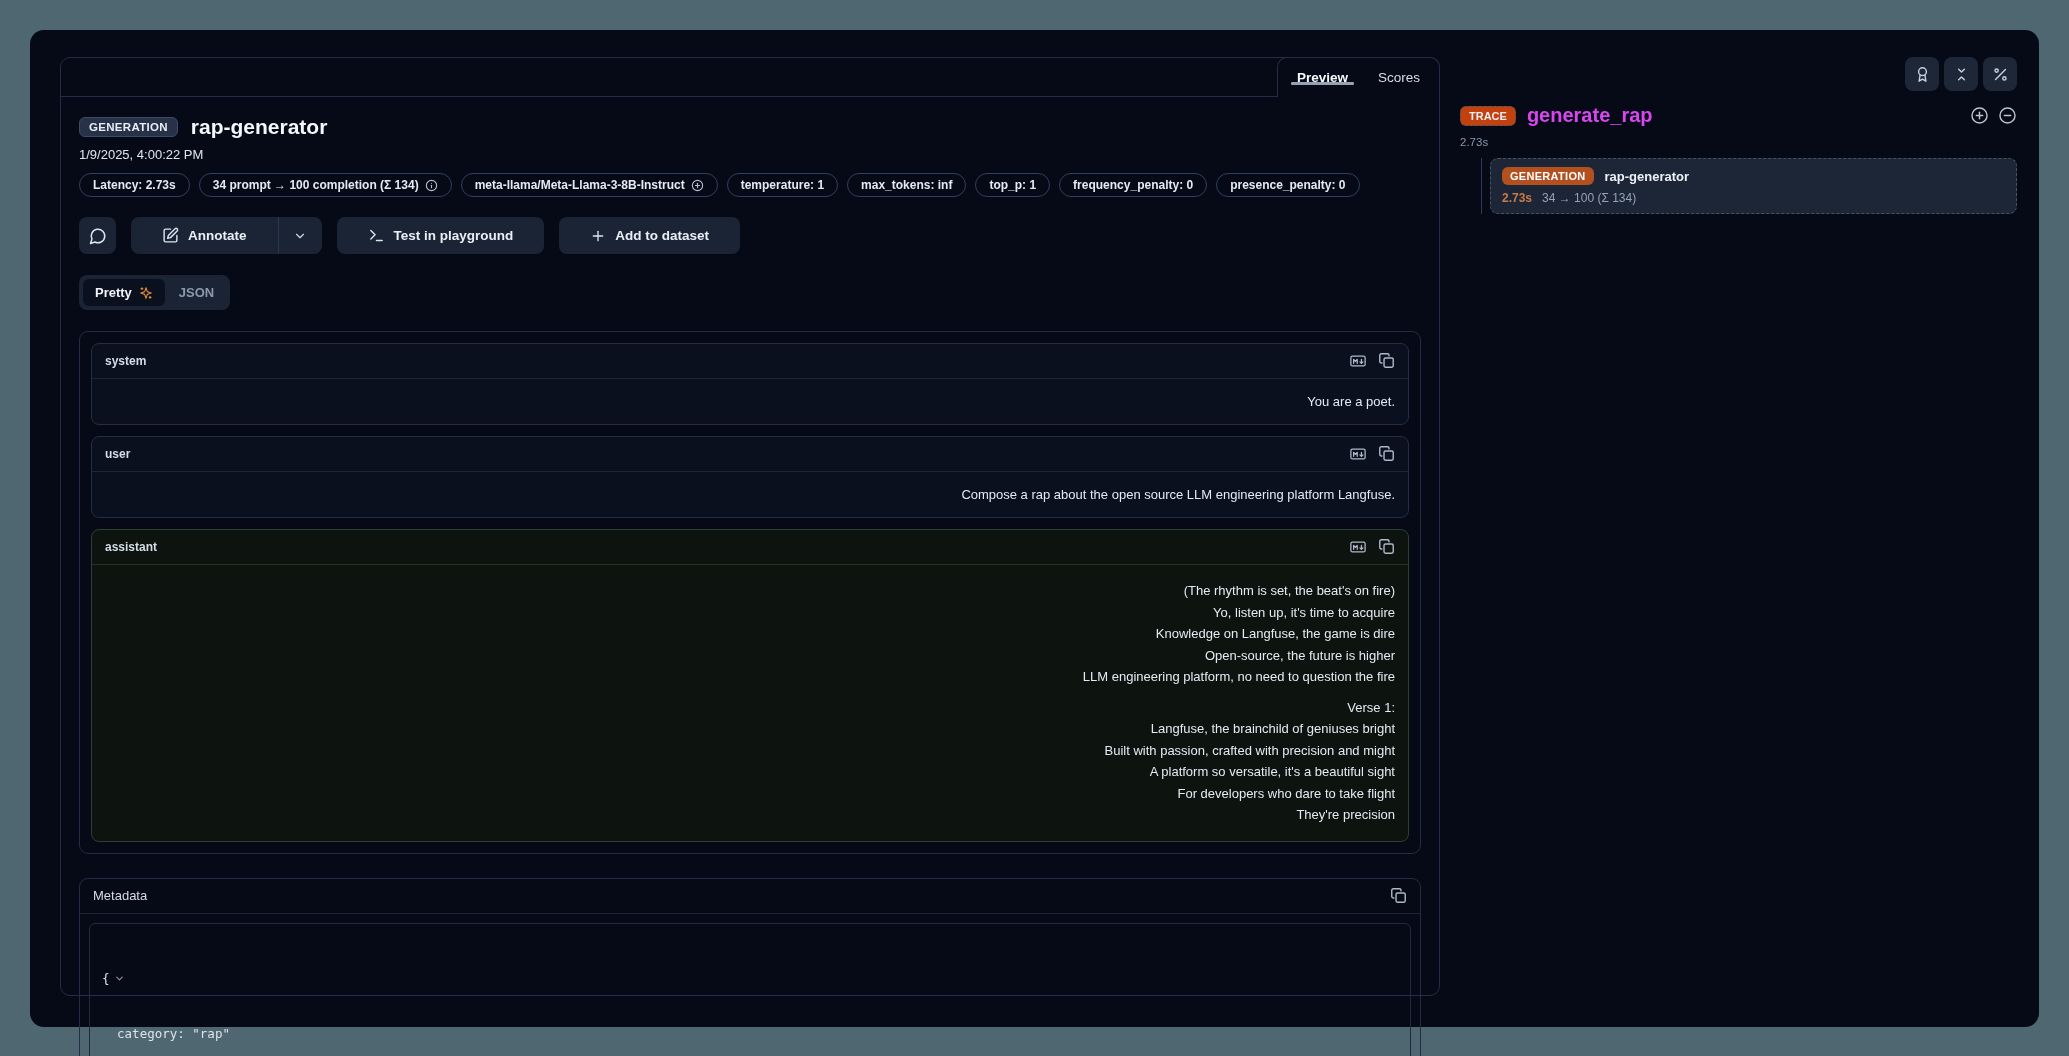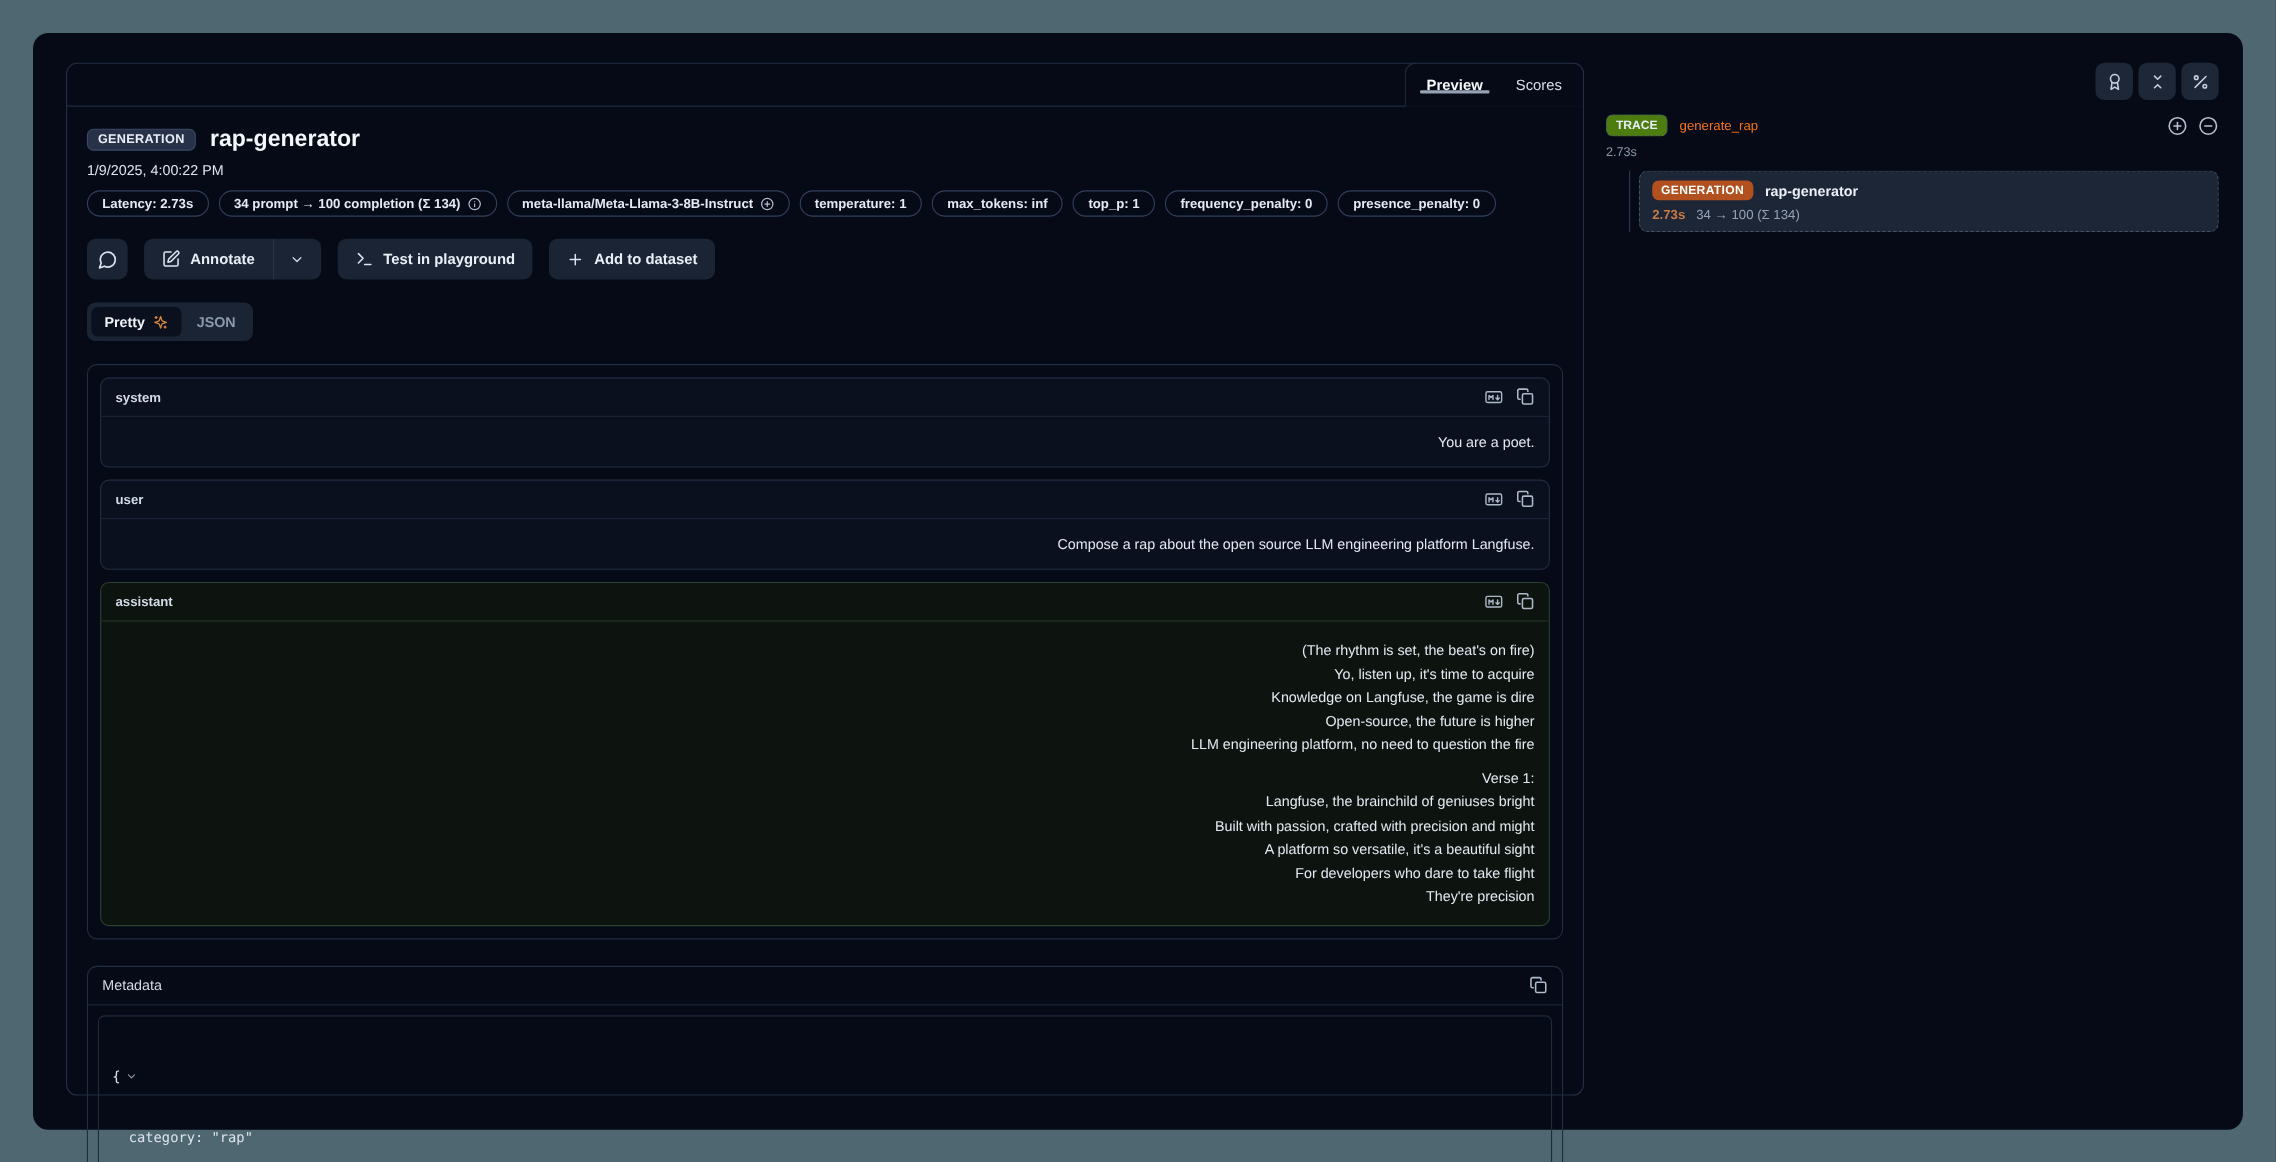--- a/index.html
+++ b/index.html
@@ -34,21 +34,21 @@
   .timestamp { font-size:13px; color:#dfe6ef; margin:8px 0 11px 0; }
 
   .chips-row { display:flex; gap:9px; flex-wrap:nowrap; }
   .chip { display:inline-flex; align-items:center; gap:6px; border:1px solid #32405c;
           border-radius:999px; padding:4px 13px; font-size:12px; font-weight:700;
           color:#e3eaf4; white-space:nowrap; }
   .chip .ci { color:#b4c0d2; display:inline-flex; }
 
   .actions-row { display:flex; gap:15px; margin-top:20px; align-items:center; }
   .btn { display:inline-flex; align-items:center; gap:9px; background:#1b2434;
-         border:none; border-radius:8px; height:37px; padding:0 16px;
+         border:none; border-radius:8px; height:37px; padding:0 31px;
          font-size:13.5px; font-weight:700; color:#e9eff7; cursor:pointer;
          font-family:inherit; }
   .icon-btn { width:37px; padding:0; justify-content:center; }
   .split { display:flex; align-items:stretch; background:#1b2434; border-radius:8px; }
   .split .btn { background:transparent; border-radius:8px 0 0 8px; }
   .split .caret { width:44px; display:flex; align-items:center; justify-content:center;
                   border:none; border-left:1px solid #2c3850; background:transparent;
                   color:#cfd8e4; border-radius:0 8px 8px 0; cursor:pointer; }
   .btn .bi { color:#dbe3ee; display:inline-flex; }
 
@@ -87,23 +87,23 @@
   .json-line { display:flex; align-items:center; gap:4px; }
   .json-chevron { color:#8b99ad; display:inline-flex; }
 
   
   .sidebar { position:absolute; left:1430px; top:27px; width:557px; }
   .sidebar-icons { display:flex; justify-content:flex-end; gap:5px; }
   .sicon { width:34px; height:34px; background:#1e2737; border:none; border-radius:8px;
            color:#c6d0dd; display:flex; align-items:center; justify-content:center;
            cursor:pointer; }
   .trace-row { display:flex; align-items:center; gap:11px; margin-top:13px; }
-  .trace-badge { background:#4d7c0f; border:1px dashed #45526e; border-radius:6px;
+  .trace-badge { background:#c2410c; border:1px dashed #45526e; border-radius:6px;
                  padding:3px 8px; font-size:11px; font-weight:700; color:#e8edf6; }
-  .trace-name { font-size:12px; font-weight:400; color:#f97316; flex:1; }
+  .trace-name { font-size:20px; font-weight:700; color:#d946ef; flex:1; }
   .trace-actions { display:flex; gap:9px; color:#b9c4d2; }
   .trace-duration { font-size:11.5px; color:#8b99ad; margin-top:9px; }
   .tree { display:flex; margin-top:10px; }
   .tree-line { width:1px; background:#2e3a54; margin-left:21px; }
   .node-card { flex:1; margin-left:8px; background:#1d2637;
                border:1px dashed rgba(148,163,184,.35); border-radius:8px;
                padding:8px 11px; cursor:pointer; }
   .node-row1 { display:flex; align-items:center; gap:11px; }
   .node-badge { background:#b2511f; border-radius:6px; padding:3px 8px; font-size:11px;
                 font-weight:700; color:#ffffff; letter-spacing:.3px; }

